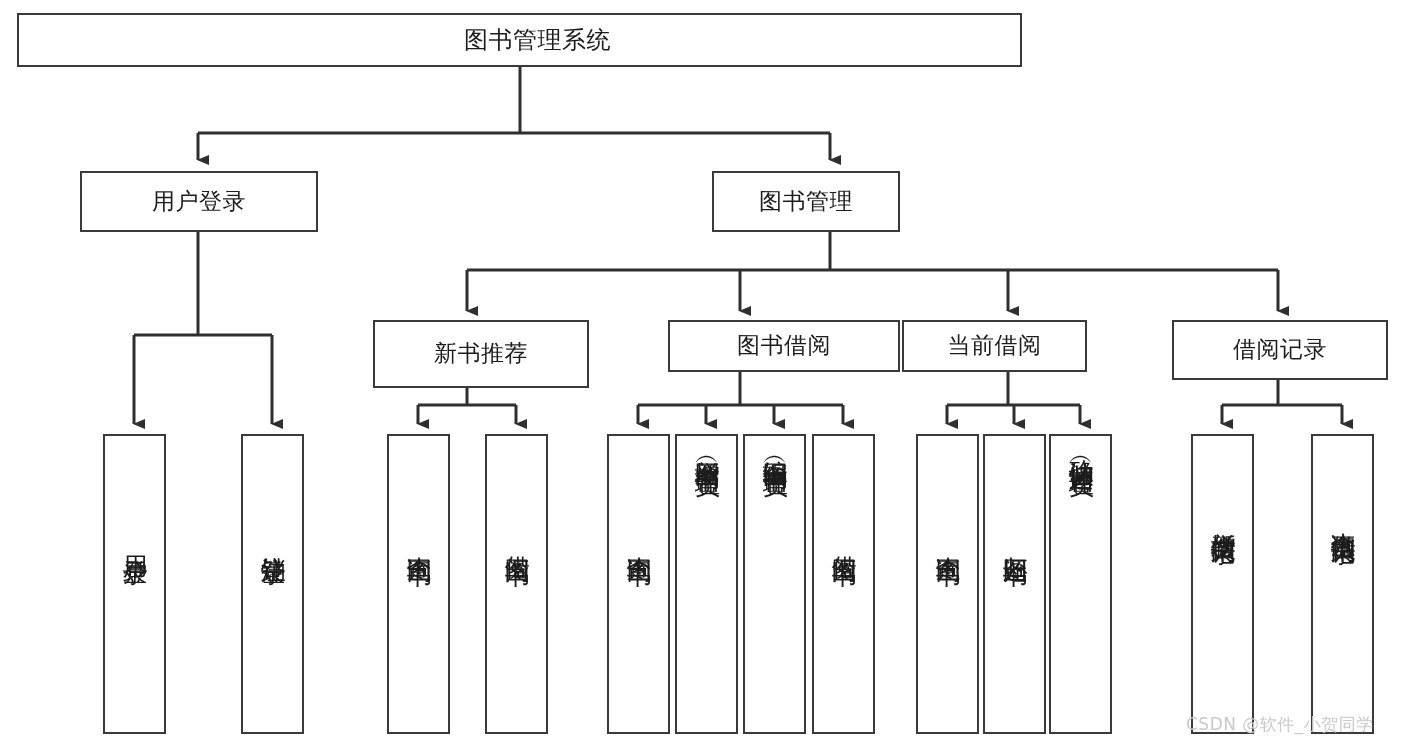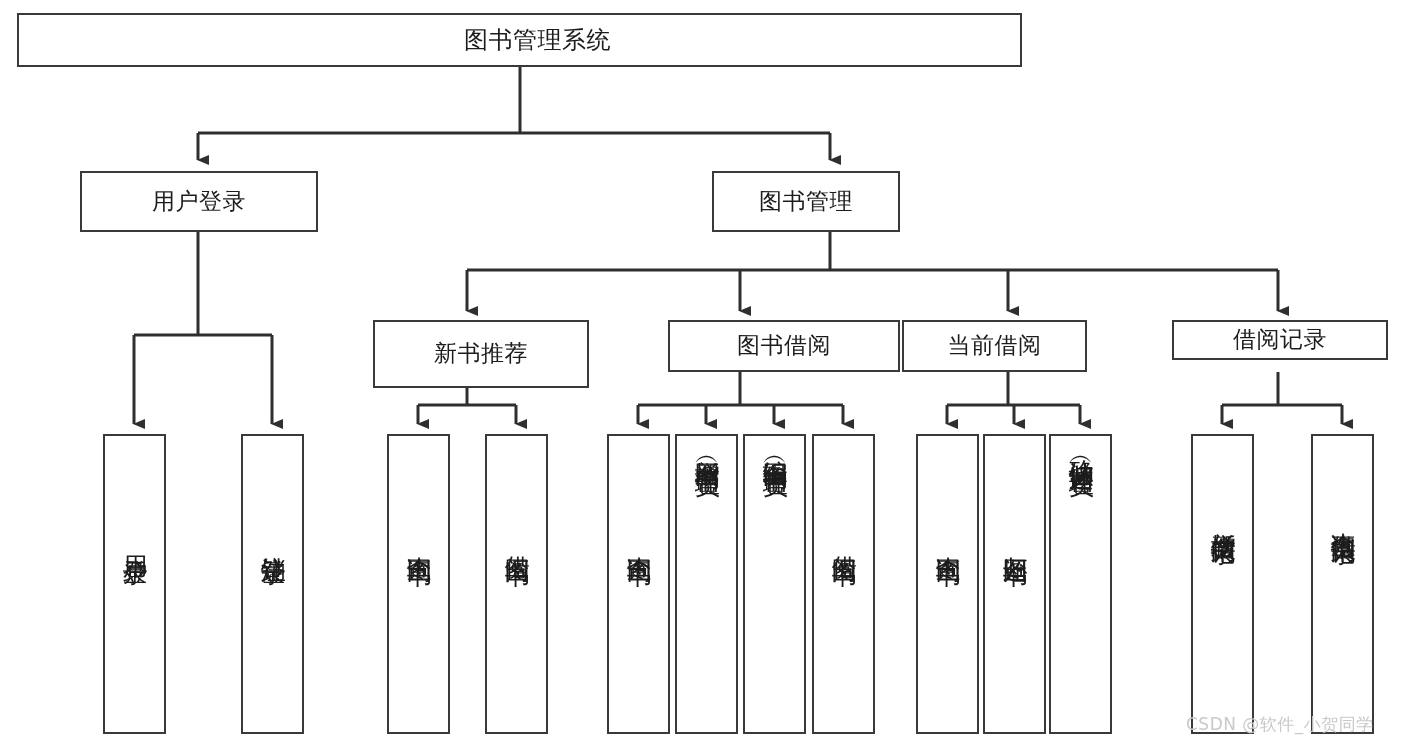--- a/index.html
+++ b/index.html
@@ -153,21 +153,21 @@
   </div>
 
   <div class="node h" style="left:632px; top:320px; width:232px; height:52px;margin-left:36px;">
     <span class="label">图书借阅</span>
   </div>
 
   <div class="node h" style="left:902px; top:320px; width:185px; height:52px;">
     <span class="label">当前借阅</span>
   </div>
 
-  <div class="node h" style="left:1172px; top:320px; width:216px; height:40px;">
+  <div class="node h" style="left:1172px; top:320px; width:216px; height:60px;">
     <span class="label">借阅记录</span>
   </div>
 
   <div class="node v midshort" style="left:103px; top:434px; width:63px; height:300px;">
     <span class="label">用户登录</span>
   </div>
 
   <div class="node v midshort" style="left:241px; top:434px; width:63px; height:300px;">
     <span class="label">注销登录</span>
   </div>

